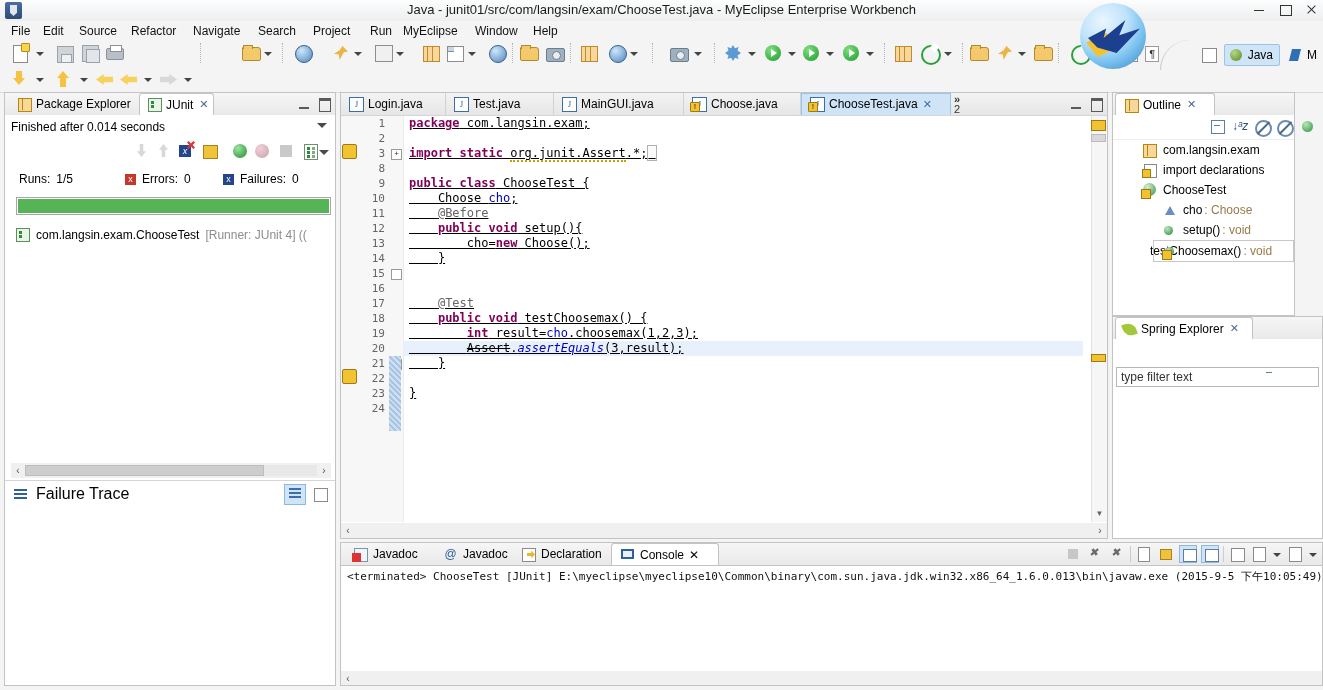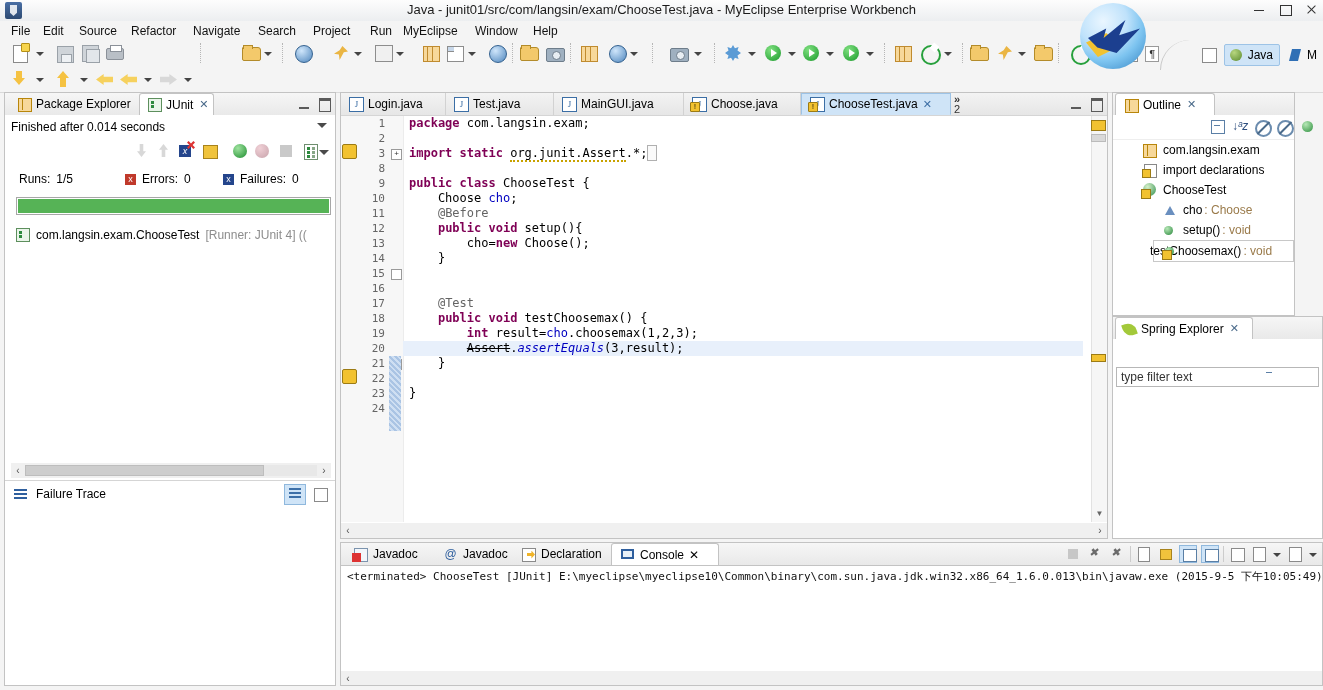--- a/index.html
+++ b/index.html
@@ -166,21 +166,21 @@
   .junit-hscroll{position:absolute;left:6px;right:4px;top:348px;height:15px;
     display:flex;align-items:center;background:#f0f0f0;}
   .hs-arrow{width:14px;text-align:center;font-size:10px;color:#555;}
   .hs-track{flex:1;height:11px;background:#e8e8e8;}
   .hs-thumb{width:82%;height:11px;background:#cdcdcd;border:1px solid #bdbdbd;box-sizing:border-box;}
   .failtrace{position:absolute;left:0;right:0;top:365px;height:26px;border-top:1px solid #d5d5d5;
     display:flex;align-items:center;}
   .ft-ico{width:16px;height:14px;margin-left:8px;position:relative;}
   .ft-ico:after{content:"";position:absolute;left:1px;top:2px;width:13px;height:2px;background:#2f5f9e;
     box-shadow:0 4px 0 #2f5f9e,0 8px 0 #2f5f9e;}
-  .ft-label{margin-left:7px;font-size:12px;}
+  .ft-label{margin-left:7px;font-size:16px;}
   .ft-btns{position:absolute;right:4px;top:3px;display:flex;gap:3px;}
   .ftb{width:20px;height:19px;position:relative;border:1px solid transparent;}
   .ftb.on{background:#cfe4f7;border:1px solid #8fb8dd;}
   .ftb i{position:absolute;left:4px;top:3px;width:12px;height:12px;display:block;
     background:repeating-linear-gradient(#3c6fa8 0 2px,transparent 2px 4px);}
   .failtrace-body{position:absolute;left:0;right:0;top:391px;bottom:0;background:#fff;}
 
   
   #editor-area{left:340px;top:92px;width:768px;height:447px;background:#fff;}
   .ed-tabbar{position:absolute;left:0;top:0;width:100%;height:22px;background:linear-gradient(#f3f3f3,#e6e6e6);}
@@ -198,21 +198,21 @@
   .ed-overflow b{display:block;font-size:11px;}
   .code-wrap{position:absolute;left:0;top:22px;right:0;bottom:0;background:#fff;
     border-top:1px solid #d5d5d5;overflow:hidden;}
   .ann-col{position:absolute;left:0;top:0;width:16px;bottom:16px;background:#f7f7f7;border-right:1px solid #eee;}
   .num-col{position:absolute;left:16px;top:0;width:32px;bottom:16px;background:#f7f7f7;
     border-right:1px solid #dedede;text-align:right;}
   .fold-col{position:absolute;left:48px;top:0;width:14px;bottom:16px;background:#f7f7f7;border-right:1px solid #ececec;}
   .code-col{position:absolute;left:62px;top:0;right:24px;bottom:16px;overflow:hidden;}
   .ln,.cl{height:15px;line-height:15px;font-family:"DejaVu Sans Mono",monospace;font-size:12px;}
   .ln{color:#666;padding-right:4px;font-size:11px;}
-  .cl{white-space:pre;color:#000;padding-left:6px;}
+  .cl{white-space:pre;color:#000;padding-left:6px;text-decoration:underline;}
   .cl.hl{background:#e8f0fb;}
   .kw{color:#7f0055;font-weight:bold;}
   .ann{color:#646464;}
   .fld{color:#0000c0;}
   .stat{color:#0000c0;font-style:italic;}
   .strike{text-decoration:line-through;}
   .sq-under{border-bottom:2px dotted #c8a200;}
   .fold-sign{position:absolute;width:9px;height:9px;border:1px solid #9a9a9a;background:#fff;
     font-size:8px;line-height:8px;text-align:center;color:#333;left:2px;}
   .hl-bar{position:absolute;left:0;width:12px;height:15px;

